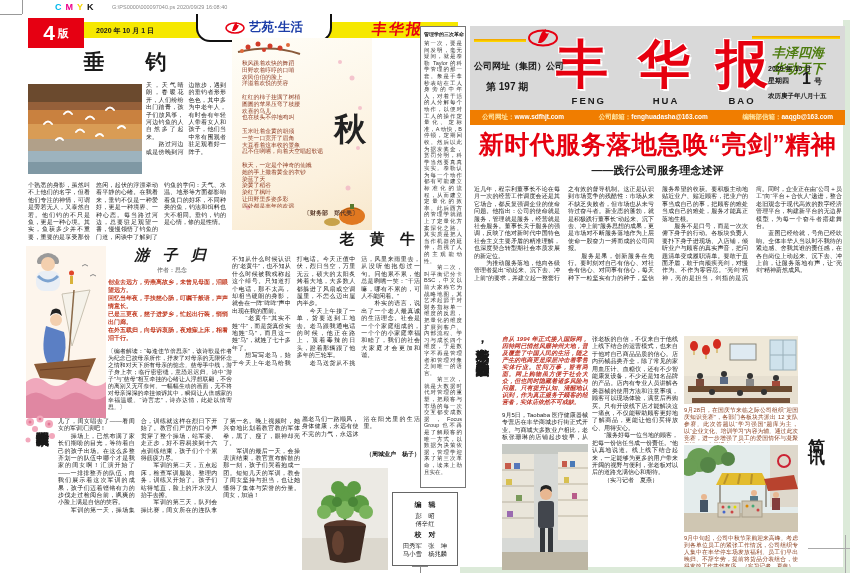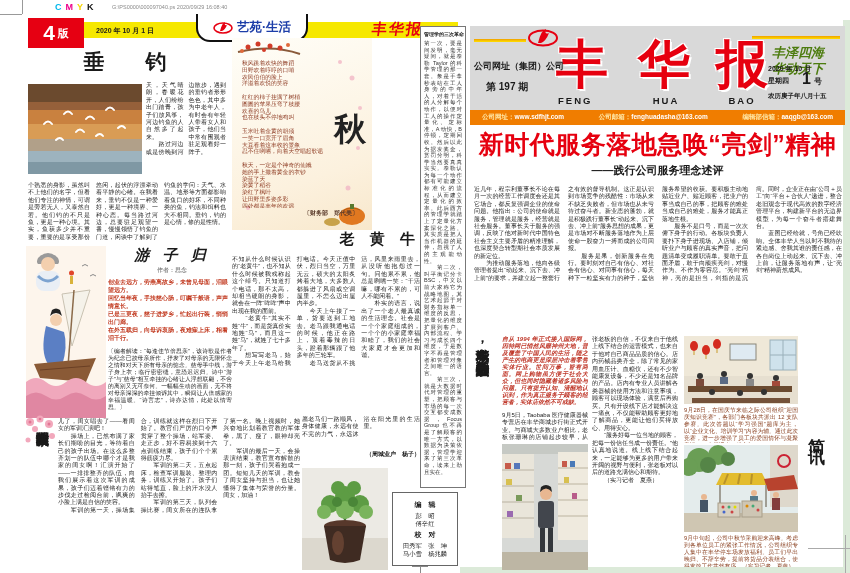--- a/index.html
+++ b/index.html
@@ -32,21 +32,21 @@
 <div class="abs line" style="left:808px;top:548px;width:42px;height:1px;background:#aaa"></div>
 
 <div>
 
   <div class="abs" style="left:28px;top:18px;width:56px;height:30px;background:#e60012;color:#fff;display:flex;align-items:center;justify-content:center;gap:3px">
     <span style="font-size:21px;font-weight:bold">4</span>
       <span style="font-size:11px;font-weight:bold">版</span>
   </div>
   <div class="abs" style="left:84px;top:22px;width:374px;height:16px;background:#f6e800"></div>
   <div class="abs" style="left:96px;top:26px;font-size:7px;font-weight:bold">2020 年 10 月 1 日</div>
-  <div class="abs" style="left:196px;top:14px;width:112px;height:28px;background:#fff;border:2px solid #111;border-top:none;border-radius:0 0 14px 14px;display:flex;align-items:center;justify-content:center;gap:4px">
+  <div class="abs" style="left:196px;top:14px;width:136px;height:28px;background:#fff;border:2px solid #111;border-top:none;border-radius:0 0 14px 14px;display:flex;align-items:center;justify-content:center;gap:4px">
     <span>
         <svg width="20" height="13" viewBox="0 0 20 13">
           <ellipse cx="10" cy="7" rx="9" ry="5" fill="none" stroke="#e60012" stroke-width="1.6"></ellipse>
           <path d="M7 10 Q9 2 12 1 Q11 5 14 4 Q12 9 9 10 Z" fill="#e60012"></path>
         </svg>
       </span>
     <span style="font-size:12.5px;font-weight:bold;color:#1d3ea8">艺苑·生活</span>
   </div>
   <div class="abs serif" style="left:372px;top:20px;font-size:15px;font-weight:bold;color:#e60012;transform:skewX(-8deg);letter-spacing:2px">丰华报</div>
 
@@ -254,21 +254,21 @@
   <div class="abs" style="left:752px;top:36px;width:88px;height:3px;background:linear-gradient(#f0a000,#ffe000)"></div>
   <div class="abs" style="left:528px;top:28px">
     <svg width="30" height="19" viewBox="0 0 30 19">
         <ellipse cx="15" cy="10" rx="14" ry="7.5" fill="none" stroke="#e60012" stroke-width="2"></ellipse>
         <path d="M10 15 Q13 2 18 1 Q16 7 21 5 Q18 13 13 15 Z" fill="#e60012"></path>
       </svg>
   </div>
   <div class="abs serif" style="left:556px;top:30px;font-size:52px;font-weight:900;color:#e6000f;text-shadow:-1px -1px 0 #fff,1px -1px 0 #fff,-1px 1px 0 #fff,2px 2px 0 #fff">丰</div>
   <div class="abs serif" style="left:638px;top:30px;font-size:52px;font-weight:900;color:#e6000f;text-shadow:-1px -1px 0 #fff,1px -1px 0 #fff,-1px 1px 0 #fff,2px 2px 0 #fff">华</div>
   <div class="abs serif" style="left:716px;top:30px;font-size:52px;font-weight:900;color:#e6000f;text-shadow:-1px -1px 0 #fff,1px -1px 0 #fff,-1px 1px 0 #fff,2px 2px 0 #fff">报</div>
-  <div class="abs" style="left:558px;top:95px;width:48px;text-align:left;font-size:9.5px;font-weight:bold;letter-spacing:2px">FENG</div>
+  <div class="abs" style="left:558px;top:95px;width:48px;text-align:right;font-size:9.5px;font-weight:bold;letter-spacing:2px">FENG</div>
   <div class="abs" style="left:642px;top:95px;width:48px;text-align:center;font-size:9.5px;font-weight:bold;letter-spacing:2px">HUA</div>
   <div class="abs" style="left:718px;top:95px;width:48px;text-align:center;font-size:9.5px;font-weight:bold;letter-spacing:2px">BAO</div>
   <div class="abs" style="left:474px;top:60px;font-size:9px;font-weight:bold">公司网址（集团）公司</div>
   <div class="abs" style="left:486px;top:80px;font-size:10px;font-weight:bold">第 197 期</div>
   <div class="abs serif" style="left:772px;top:45px;font-size:13px;font-weight:900;font-style:italic;color:#4d7c0f;white-space:pre-line;line-height:16px">丰泽四海
 华动天下</div>
   <div class="abs" style="left:768px;top:64px;font-size:7px;font-weight:bold">2020 年 10 月</div>
   <div class="abs" style="left:768px;top:76px;font-size:7px;font-weight:bold">星期四</div>
   <div class="abs" style="left:802px;top:70px;font-size:16px;font-weight:bold">1</div>
   <div class="abs" style="left:814px;top:76px;font-size:8px;font-weight:bold">号</div>

